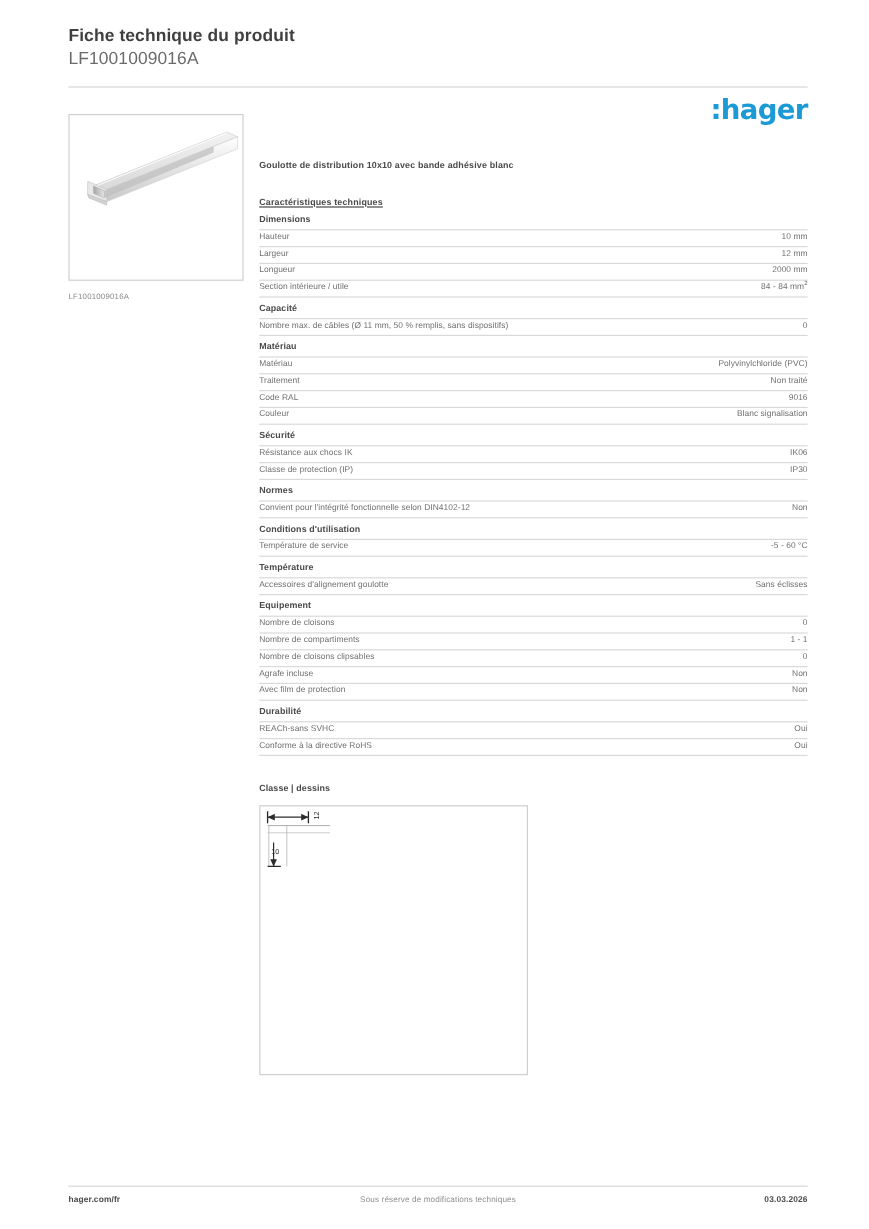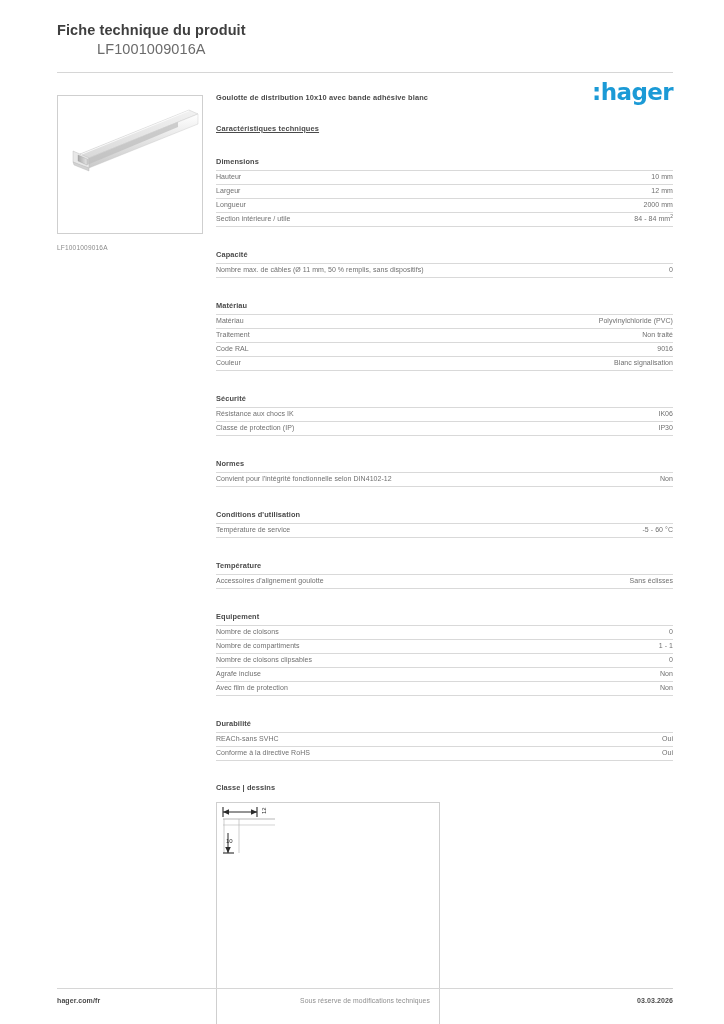--- a/index.html
+++ b/index.html
@@ -22,21 +22,21 @@
   }
 
   
   .header {
     position: absolute;
     left: 57px;
     top: 22px;
     width: 616px;
     height: 50px;
   }
-  .header-titles { position: absolute; left: 0; top: 0; text-align: center; }
+  .header-titles { position: absolute; left: 0; top: 0; }
   .doc-title {
     font-size: 14.5px;
     font-weight: bold;
     color: #3f3f3f;
     letter-spacing: 0.1px;
     line-height: 17px;
   }
   .doc-ref {
     font-size: 14.5px;
     font-weight: normal;
@@ -94,33 +94,34 @@
     top: 92px;
     width: 457px;
   }
 
   .product-name {
     font-size: 7.4px;
     font-weight: bold;
     color: #4a4a4a;
     letter-spacing: 0.15px;
     line-height: 11px;
+    margin-top: 40px;
   }
 
   .spec-title {
     font-size: 7.4px;
     font-weight: bold;
     color: #4a4a4a;
     letter-spacing: 0.15px;
     margin-top: 20px;
     line-height: 11px;
     text-decoration: underline;
   }
 
-  .section { margin-top: 23px; }
+  .section { margin-top: 4px; }
   .section-heading {
     font-size: 7.4px;
     font-weight: bold;
     color: #4a4a4a;
     letter-spacing: 0.1px;
     padding-bottom: 3px;
     line-height: 10px;
   }
 
   table.spec {

